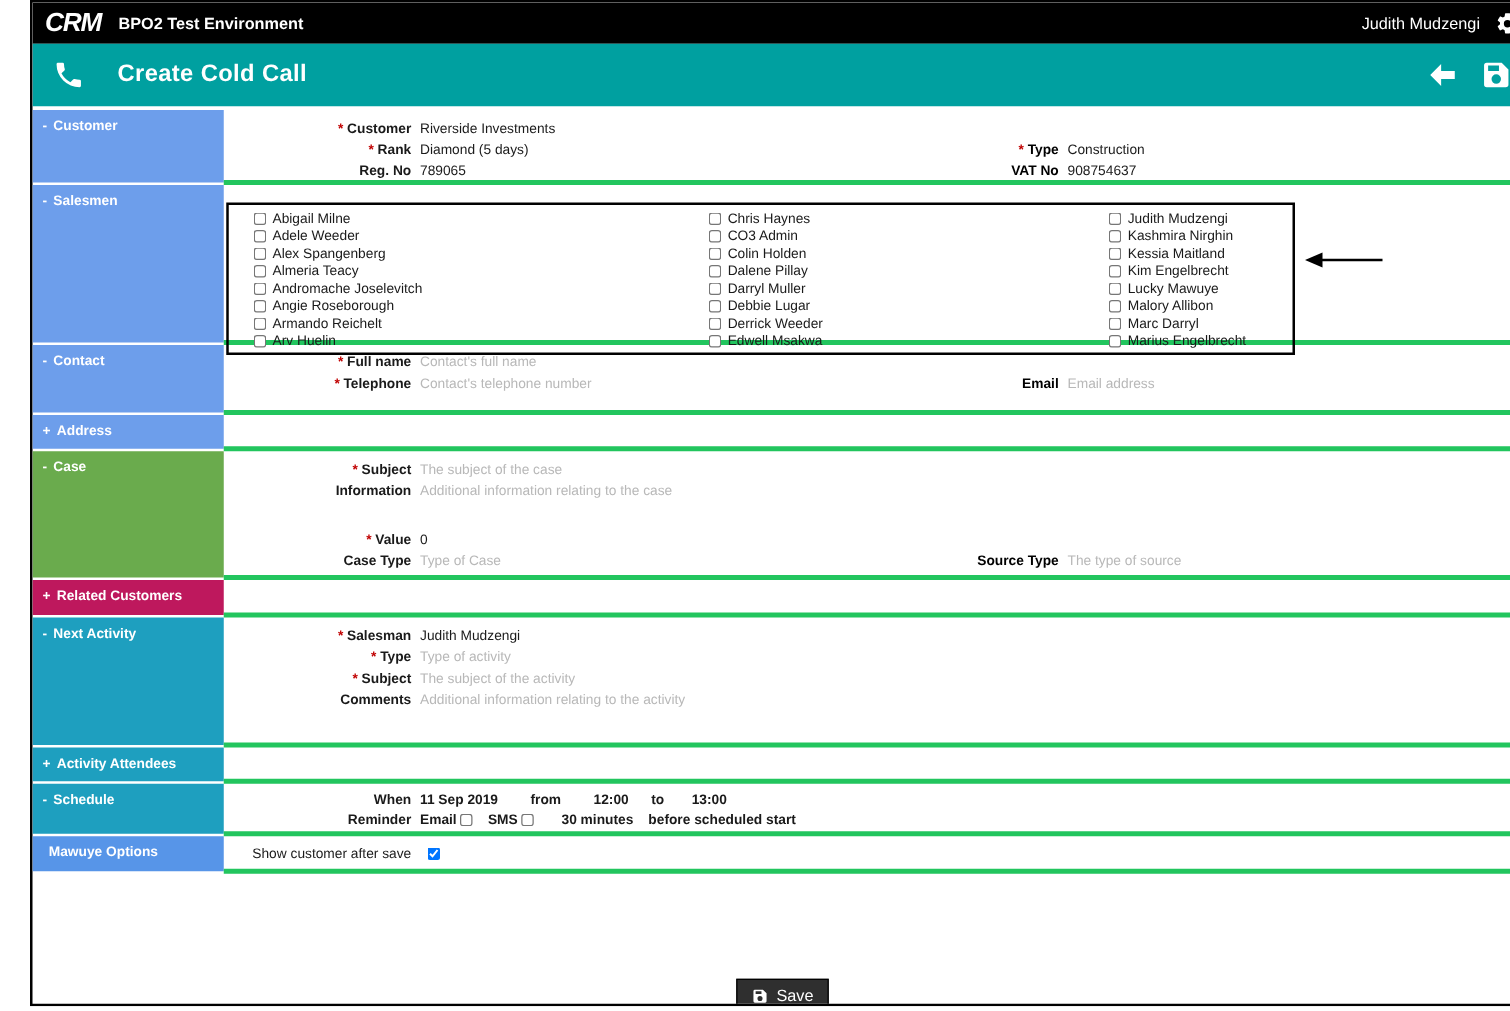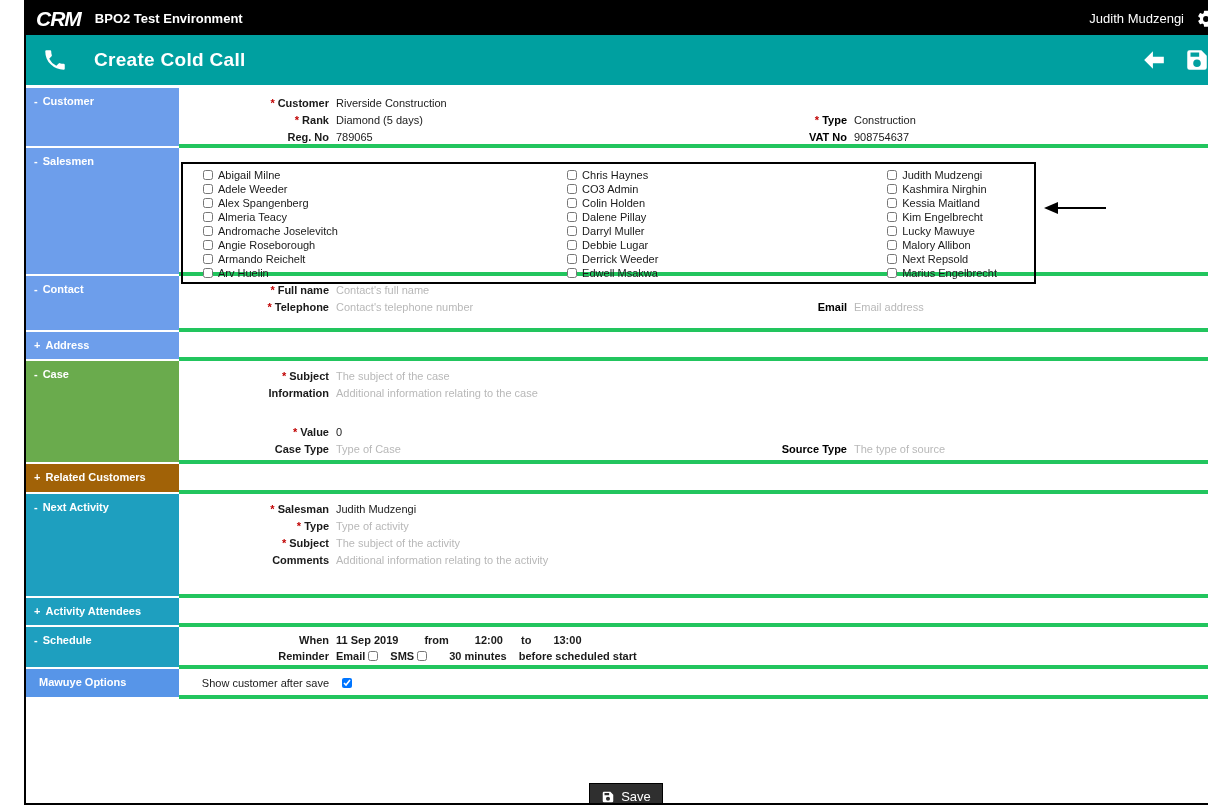--- a/index.html
+++ b/index.html
@@ -28,21 +28,21 @@
   
   .content { padding-top:3px; }
   .sec { display:flex; }
   .sec-side {
     width:153px; color:#fff; font-weight:bold; font-size:11px;
     padding:7px 4px 0 8px; margin-bottom:2px; cursor:pointer; white-space:nowrap;
   }
   .pfx { margin-right:5px; }
   .side-blue { background:#6D9EEB; }
   .side-green { background:#6AAB4D; }
-  .side-lightblue { background:#a16207; }
+  .side-lightblue { background:#be185d; }
   .side-teal { background:#1E9FBF; }
   .side-submit { background:#5795E8; }
   .sec-main { flex:1; position:relative; border-bottom:4px solid #22c55e; padding-top:6px; }
   .sec-customer { height:60px; }
   .sec-salesmen { height:128px; }
   .sec-contact  { height:56px; }
   .sec-address  { height:29px; }
   .sec-case     { height:103px; }
   .sec-related  { height:30px; }
   .sec-next     { height:104px;justify-content:space-between; }
@@ -120,21 +120,21 @@
 
   <div class="content">
 
     <div class="sec sec-customer">
       <div class="sec-side side-blue">
         <span class="pfx">-</span><span>Customer</span>
       </div>
       <div class="sec-main">
         <div class="row">
           <div class="lblcell"><span class="ast">*</span><span>Customer</span></div>
-          <span class="value">Riverside Construction</span>
+          <span class="value">Riverside Investments</span>
         </div>
         <div class="row">
           <div class="lblcell"><span class="ast">*</span><span>Rank</span></div>
           <span class="value">Diamond (5 days)</span>
           <div class="rpair">
             <div class="rlbl"><span class="ast">*</span><span>Type</span></div>
             <span class="value">Construction</span>
           </div>
         </div>
         <div class="row">
@@ -242,21 +242,21 @@
               <label class="sm-item">
                 <input type="checkbox" style="">
                 <span>Lucky Mawuye</span>
               </label>
               <label class="sm-item">
                 <input type="checkbox" style="">
                 <span>Malory Allibon</span>
               </label>
               <label class="sm-item">
                 <input type="checkbox" style="">
-                <span>Next Repsold</span>
+                <span>Marc Darryl</span>
               </label>
               <label class="sm-item">
                 <input type="checkbox" style="">
                 <span>Marius Engelbrecht</span>
               </label>
             </div>
           </div>
         <svg class="annot-arrow" width="64" height="14">
           <line x1="13" y1="7" x2="62" y2="7" stroke="#000" stroke-width="2"></line>
           <polygon points="0,7 14,1 14,13" fill="#000"></polygon>

